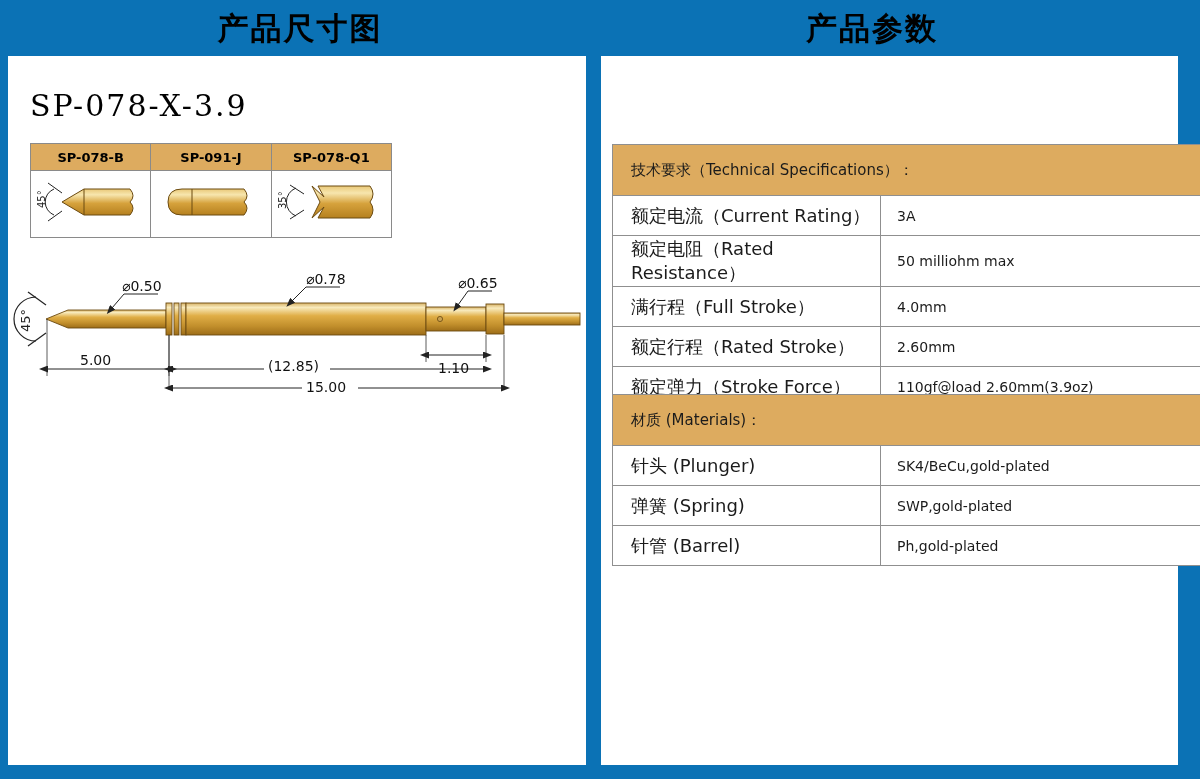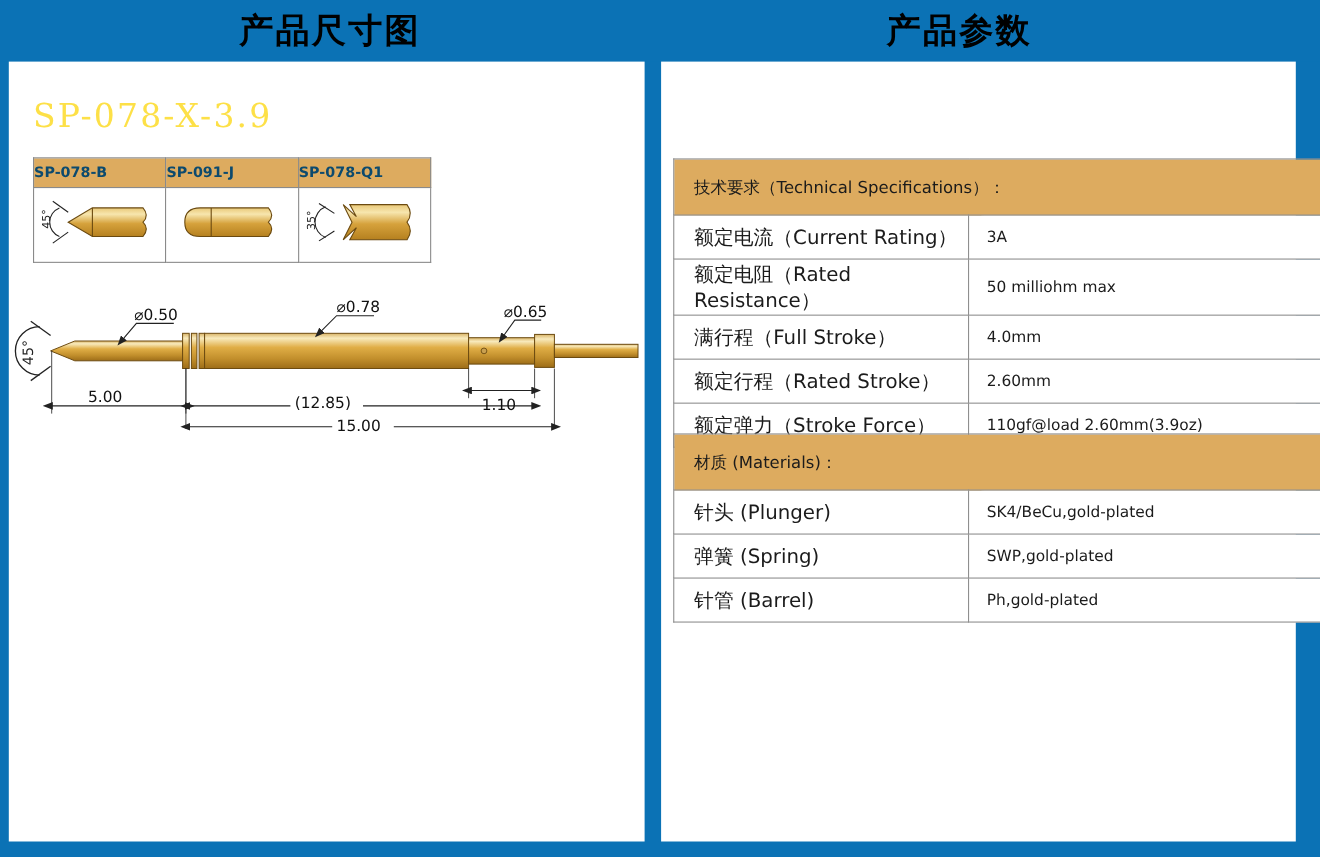--- a/index.html
+++ b/index.html
@@ -27,35 +27,35 @@
   .panel{
     position:absolute;background:#ffffff;
   }
   #panel-left{left:8px;top:56px;width:578px;height:709px;}
   #panel-right{left:601px;top:56px;width:577px;height:709px;}
 
   
   #product-code{
     position:absolute;left:30px;top:88px;
     font-family:"DejaVu Serif","Liberation Serif",serif;
-    font-size:30px;color:#fde047;letter-spacing:2px;
+    font-size:30px;color:#000000;letter-spacing:2px;
     white-space:nowrap;
   }
 
   
   #variant-table{
     position:absolute;left:30px;top:143px;width:362px;
     border-collapse:collapse;
   }
   #variant-table td{
     border:1px solid #8a8a8a;padding:0;vertical-align:middle;
   }
   #variant-table td.vhead{
-    background:#ddab5f;height:26px;
-    font-size:13px;color:#0c4a6e;font-weight:bold;
+    background:#ddab5f;height:26px;text-align:center;
+    font-size:13px;color:#000000;font-weight:bold;
     font-family:"DejaVu Sans","Liberation Sans",sans-serif;
   }
   #variant-table td.vbody{
     background:#ffffff;height:64px;text-align:center;
   }
   .vcell-w{width:120px;}
 
   
   #dimension-drawing{
     position:absolute;left:6px;top:272px;

